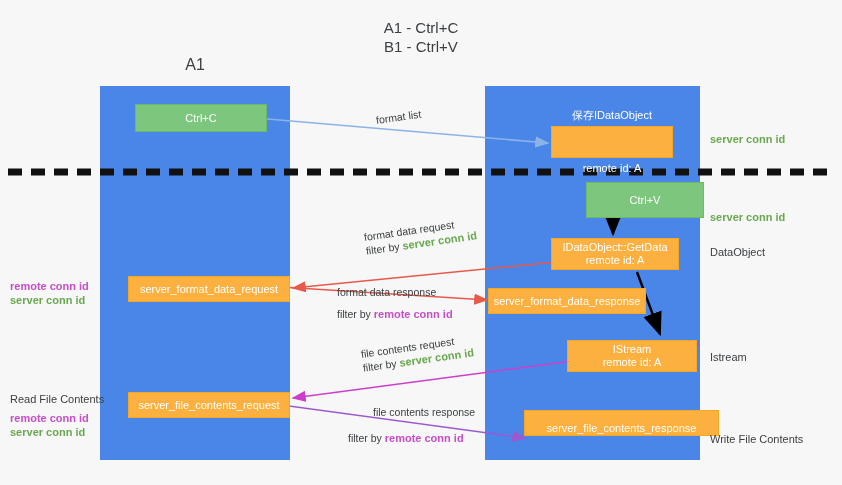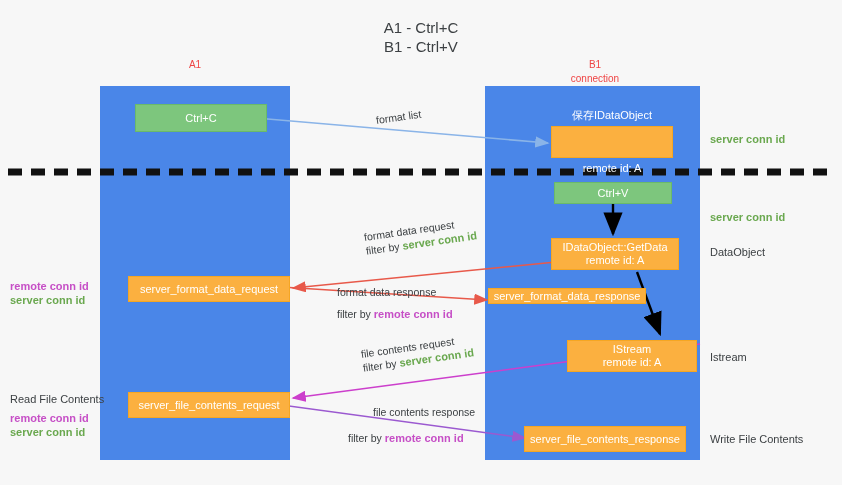--- a/index.html
+++ b/index.html
@@ -15,21 +15,21 @@
   .abs{position:absolute;}
 
   
   .title{
     left:0;top:10px;width:842px;text-align:center;
     font-size:15px;line-height:19px;color:#3c4043;margin-top:8px;
   }
 
   
   .lane-head{
-    text-align:center;font-size:10px;line-height:14px;color:#ef4444;
+    text-align:center;font-size:16px;line-height:14px;color:#404040;
   }
 
   
   .lane{background:#4a86e8;}
 
   
   .box{
     box-sizing:border-box;
     display:flex;flex-direction:column;
     align-items:center;justify-content:center;
@@ -57,24 +57,20 @@
 <div id="stage">
 
   <div class="abs title">
     <div>A1 - Ctrl+C</div>
     <div>B1 - Ctrl+V</div>
   </div>
 
   <div class="abs lane-head" style="left:120px;top:58px;width:150px;">
     <div>A1</div>
   </div>
-  <div class="abs lane-head" style="left:520px;top:58px;width:150px;">
-    <div>B1</div>
-    <div>connection</div>
-  </div>
 
   <div class="abs lane" style="left:100px;top:86px;width:190px;height:374px;"></div>
   <div class="abs lane" style="left:485px;top:86px;width:215px;height:374px;"></div>
 
   <svg class="overlay">
     <defs>
       <marker id="ah-blue" markerWidth="9" markerHeight="7" refX="8" refY="3.5" orient="auto">
         <polygon points="0,0 9,3.5 0,7" fill="#8ab4e8"></polygon>
       </marker>
       <marker id="ah-red" markerWidth="9" markerHeight="7" refX="8" refY="3.5" orient="auto">
@@ -118,39 +114,39 @@
 
   <div class="abs box orange" style="left:128px;top:276px;width:162px;height:26px;">
     <div>server_format_data_request</div>
   </div>
 
   <div class="abs box orange" style="left:551px;top:126px;width:122px;height:32px;gap:40px;">
     <div>保存IDataObject</div>
     <div class="l2">remote id: A</div>
   </div>
 
-  <div class="abs box green" style="left:554px;top:182px;width:118px;height:22px;">
+  <div class="abs box green" style="left:586px;top:182px;width:118px;height:36px;">
     <div>Ctrl+V</div>
   </div>
 
   <div class="abs box orange" style="left:551px;top:238px;width:128px;height:32px;">
     <div>IDataObject::GetData</div>
     <div class="l2">remote id: A</div>
   </div>
 
   <div class="abs box orange" style="left:567px;top:340px;width:130px;height:32px;">
     <div>IStream</div>
     <div class="l2">remote id: A</div>
   </div>
 
-  <div class="abs box orange" style="left:488px;top:288px;width:158px;height:16px;">
+  <div class="abs box orange" style="left:488px;top:288px;width:158px;height:26px;">
     <div>server_format_data_response</div>
   </div>
 
-  <div class="abs box orange" style="left:524px;top:426px;width:162px;height:26px;">
+  <div class="abs box orange" style="left:524px;top:410px;width:195px;height:26px;justify-content:flex-end;">
     <div>server_file_contents_response</div>
   </div>
 
   <div class="abs green-txt" style="left:710px;top:132px;">server conn id</div>
 
   <div class="abs green-txt" style="left:710px;top:210px;">server conn id</div>
 
   <div class="abs side-label" style="left:710px;top:245px;">DataObject</div>
 
   <div class="abs side-label" style="left:710px;top:350px;">Istream</div>

